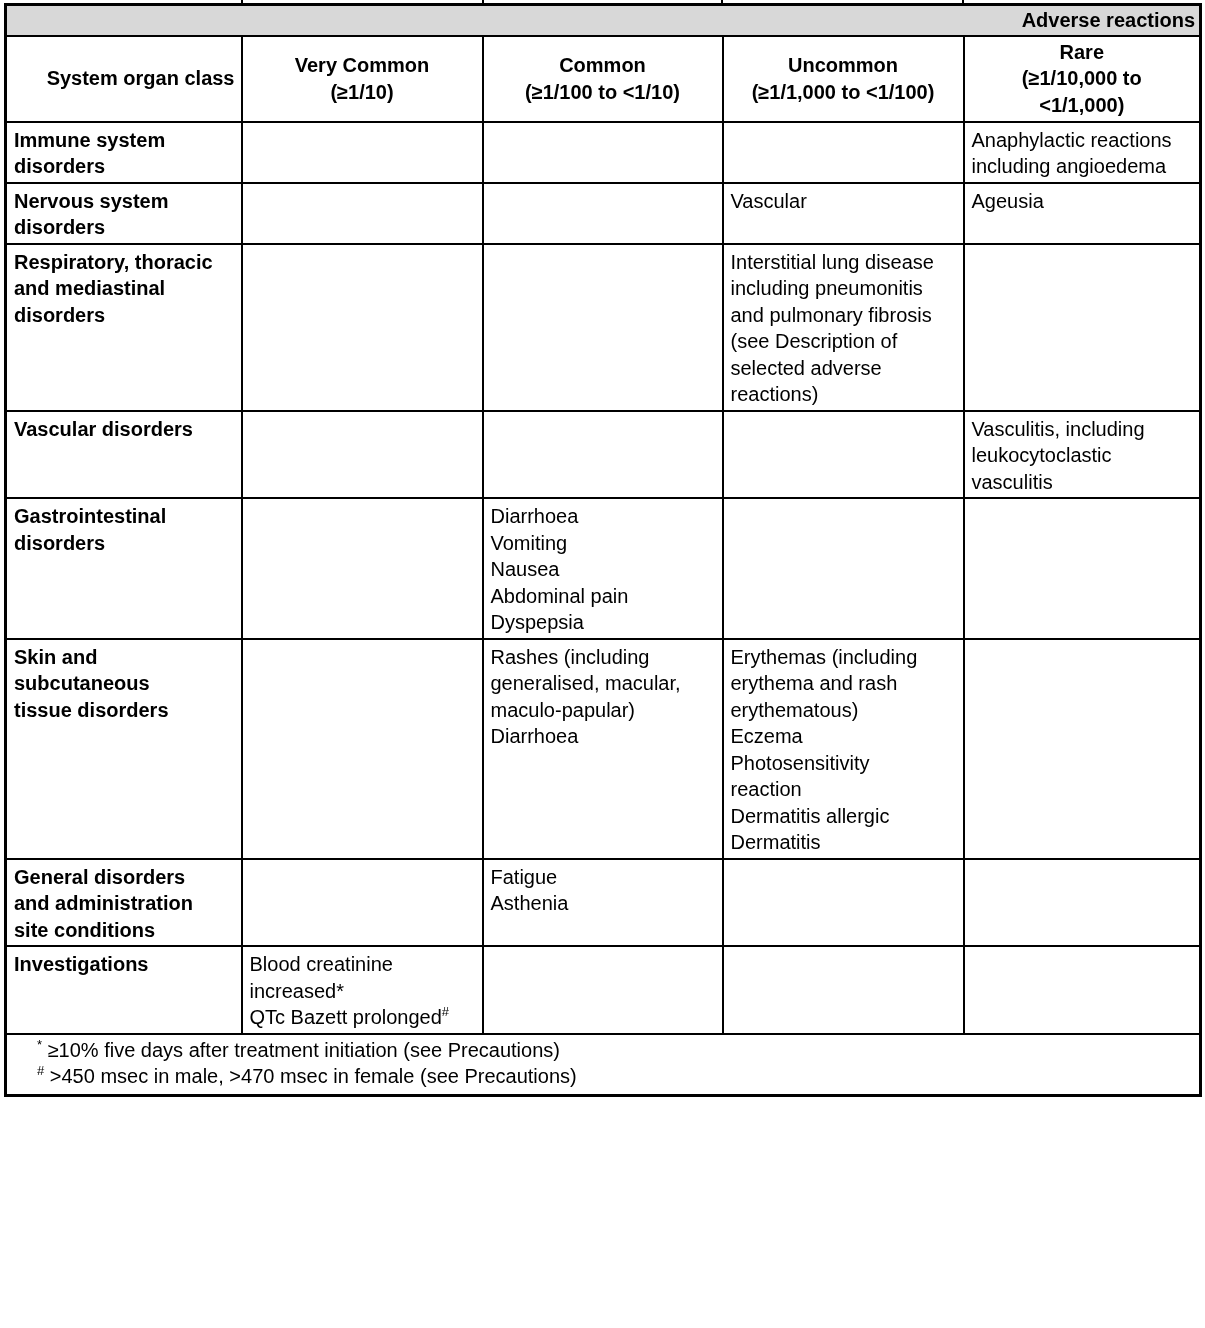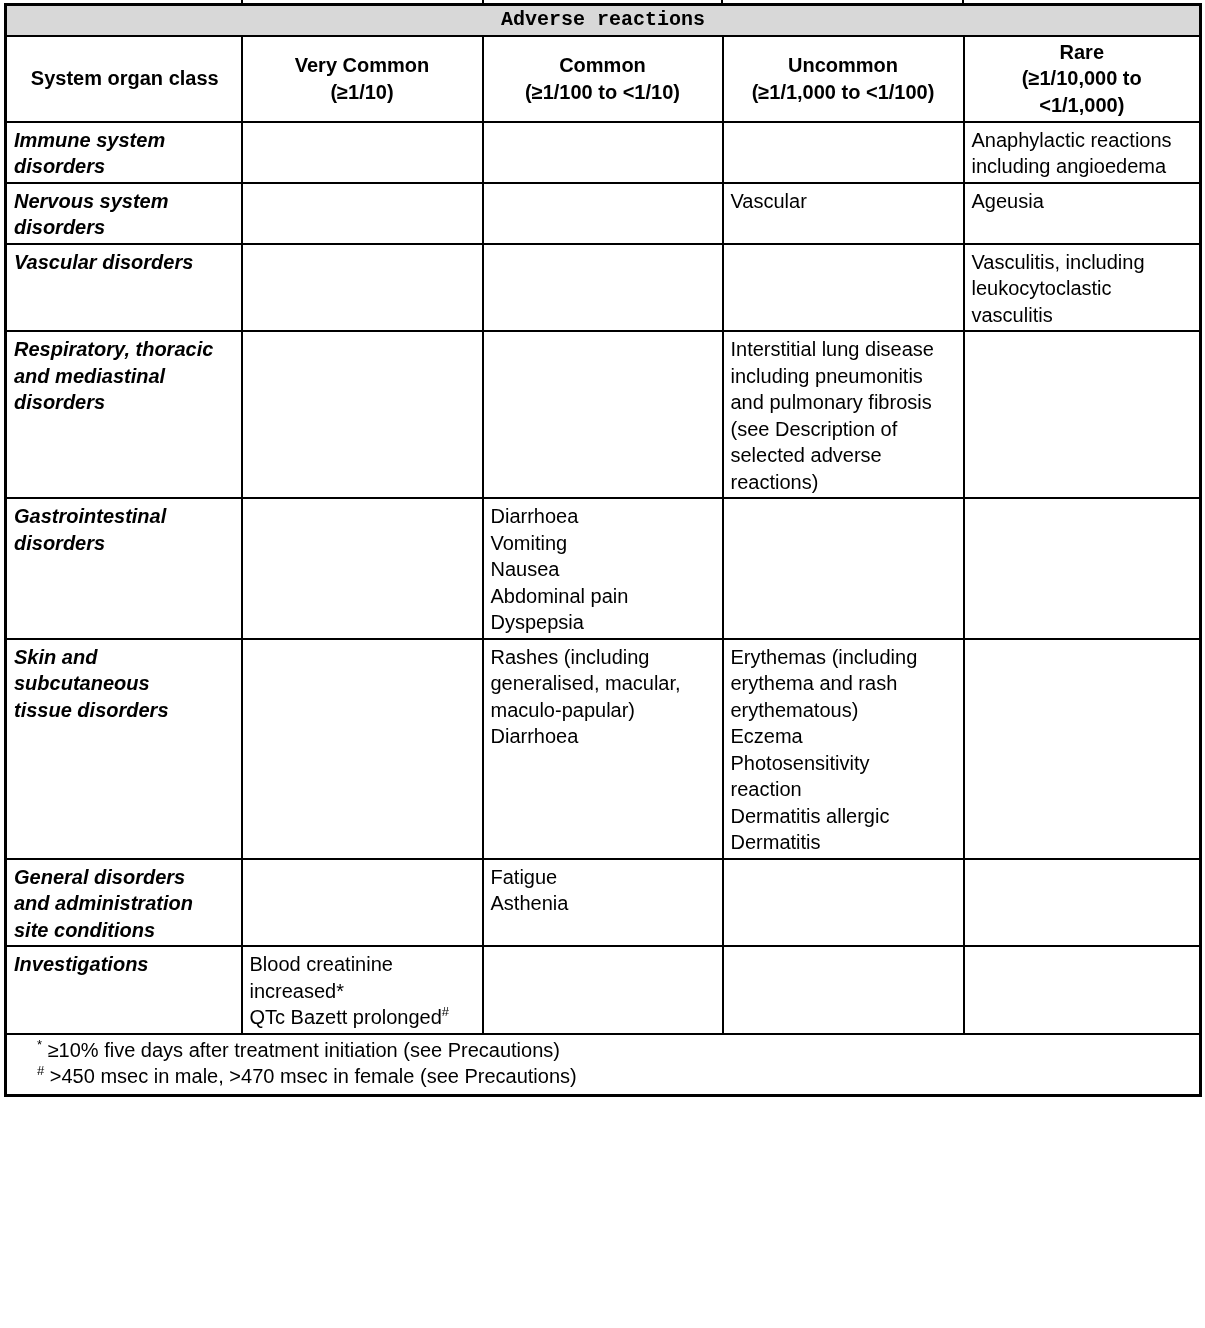--- a/index.html
+++ b/index.html
@@ -37,43 +37,41 @@
   table.adr th, table.adr td {
     border: 2px solid #000;
     font-size: 20px;
     line-height: 26.5px;
     white-space: pre-line;
     overflow: hidden;
   }
   th.table-title {
     background: #d8d8d8;
     font-weight: bold;
-    text-align: center;
+    text-align: right;
     height: 24px;
     padding: 1px 4px;
-    font-family: Liberation Mono, monospace;
   }
   tr.colhead th {
     font-weight: bold;
     text-align: center;
     vertical-align: middle;
     height: 80px;
     padding: 2px 6px;
   }
   tr.colhead th.organ-head {
-    text-align: center;
+    text-align: right;
     padding-left: 8px;
   }
   tbody td {
     vertical-align: top;
     padding: 4px 6px 2px 7px;
   }
   tbody td.organ {
     font-weight: bold;
-    font-style: italic;
   }
   sup {
     font-size: 13px;
     line-height: 0;
   }
   td.footnote-cell {
     padding: 2px 8px 4px 8px;
     height: 50px;
     vertical-align: top;
   }
@@ -128,42 +126,42 @@
 including angioedema</td>
       </tr>
       <tr style="height: 60px;">
         <td class="organ">Nervous system
 disorders</td>
         <td></td>
         <td></td>
         <td>Vascular</td>
         <td>Ageusia</td>
       </tr>
-      <tr style="height: 86px;">
-        <td class="organ">Vascular disorders</td>
-        <td></td>
-        <td></td>
-        <td></td>
-        <td>Vasculitis, including
-leukocytoclastic
-vasculitis</td>
-      </tr>
       <tr style="height: 165px;">
         <td class="organ">Respiratory, thoracic
 and mediastinal
 disorders</td>
         <td></td>
         <td></td>
         <td>Interstitial lung disease
 including pneumonitis
 and pulmonary fibrosis
 (see Description of
 selected adverse
 reactions)</td>
         <td></td>
+      </tr>
+      <tr style="height: 86px;">
+        <td class="organ">Vascular disorders</td>
+        <td></td>
+        <td></td>
+        <td></td>
+        <td>Vasculitis, including
+leukocytoclastic
+vasculitis</td>
       </tr>
       <tr style="height: 136px;">
         <td class="organ">Gastrointestinal
 disorders</td>
         <td></td>
         <td>Diarrhoea
 Vomiting
 Nausea
 Abdominal pain
 Dyspepsia</td>

